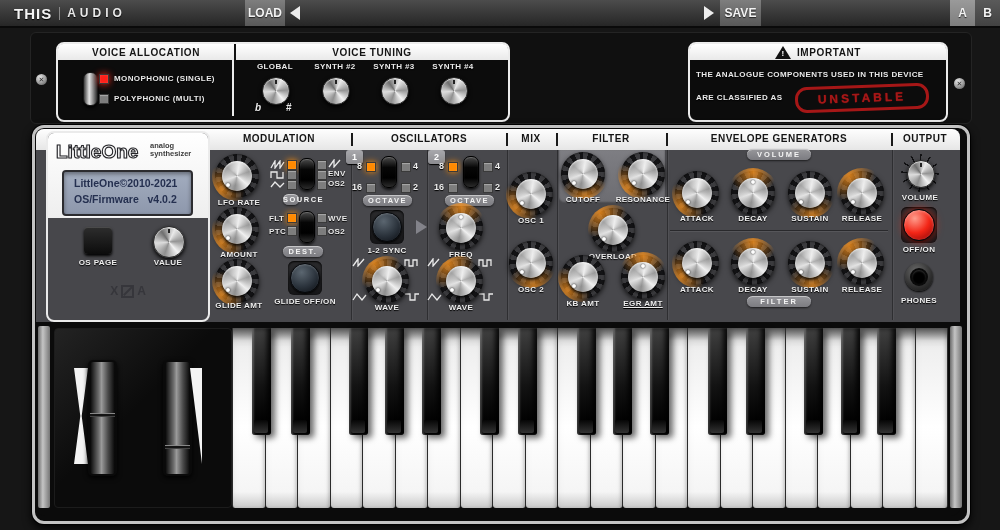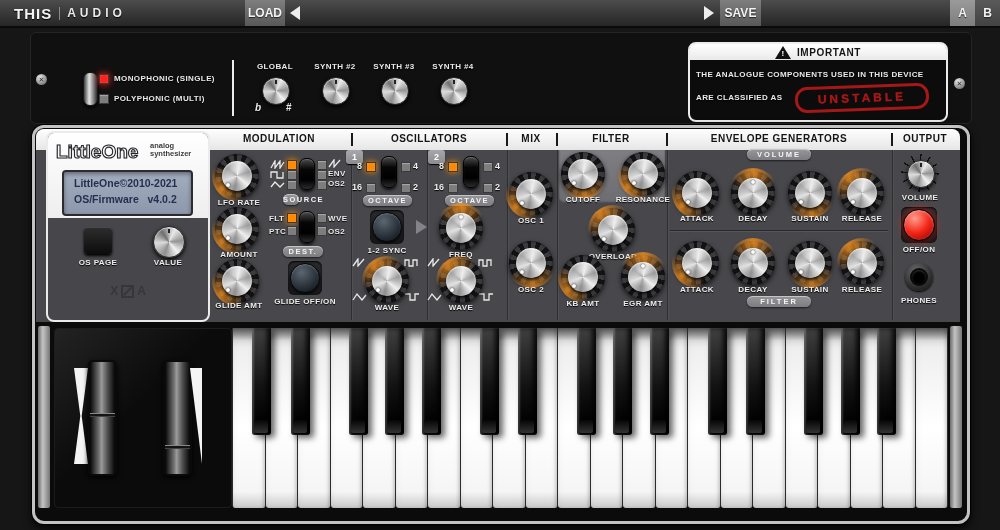--- a/index.html
+++ b/index.html
@@ -160,20 +160,27 @@
       <div class="tri right"></div>
     </div>
   <div class="abs tb-btn" style="left:720px;width:41px;">SAVE</div>
   <div class="abs tb-btn" style="left:950px;width:25px;background:linear-gradient(#9a9a9a,#7e7e7e);">A</div>
   <div class="abs tb-btn" style="left:975px;width:25px;background:linear-gradient(#5a5a5a,#424242);">B</div>
 
   <div class="abs rack"></div>
   <div class="abs screw" style="left:36px;top:74px;">✕</div>
   <div class="abs screw" style="left:954px;top:78px;">✕</div>
 
+  <div class="abs rpanel" style="left:56px;top:42px;width:450px;height:76px;">
+    <div class="rhead">
+      <div class="cell" style="max-width:176px;">VOICE ALLOCATION</div>
+      <div class="hdiv"></div>
+      <div class="cell">VOICE TUNING</div>
+    </div>
+  </div>
   <div class="abs" style="left:232px;top:60px;width:2px;height:56px;background:#ececec;"></div>
   <div class="abs vtoggle" style="left:83px;top:72px;"></div>
   <div class="abs led red" style="left:99px;top:74px;"></div>
   <div class="abs small-lbl" style="left:114px;top:74px;">MONOPHONIC (SINGLE)</div>
   <div class="abs led" style="left:99px;top:94px;"></div>
   <div class="abs small-lbl" style="left:114px;top:94px;">POLYPHONIC (MULTI)</div>
 
   <div class="abs small-lbl" style="left:245px;top:62px;width:60px;text-align:center;">GLOBAL</div>
   <div class="abs small-lbl" style="left:305px;top:62px;width:60px;text-align:center;">SYNTH #2</div>
   <div class="abs small-lbl" style="left:364px;top:62px;width:60px;text-align:center;">SYNTH #3</div>
@@ -425,21 +432,21 @@
       <div class="cap"></div>
       <div class="dot"></div>
     </div>
   <div class="abs klabel" style="left:583px;top:299px;">KB AMT</div>
   <div class="abs knob g-t d-t" style="left:621px;top:255px;width:44px;height:44px;">
       <div class="ring"></div>
       <div class="glow"></div>
       <div class="cap"></div>
       <div class="dot"></div>
     </div>
-  <div class="abs klabel" style="left:643px;top:299px;">EGR AMT</div>
+  <div class="abs klabel" style="left:643px;top:299px;text-decoration:underline;">EGR AMT</div>
 
   <div class="abs pill" style="left:747px;top:149px;width:64px;letter-spacing:2px;">VOLUME</div>
   <div class="abs knob" style="left:675px;top:171px;width:44px;height:44px;">
       <div class="ring"></div>
       <div class="glow"></div>
       <div class="cap"></div>
       <div class="dot"></div>
     </div>
   <div class="abs knob g-t d-t" style="left:731px;top:171px;width:44px;height:44px;">
       <div class="ring"></div>

